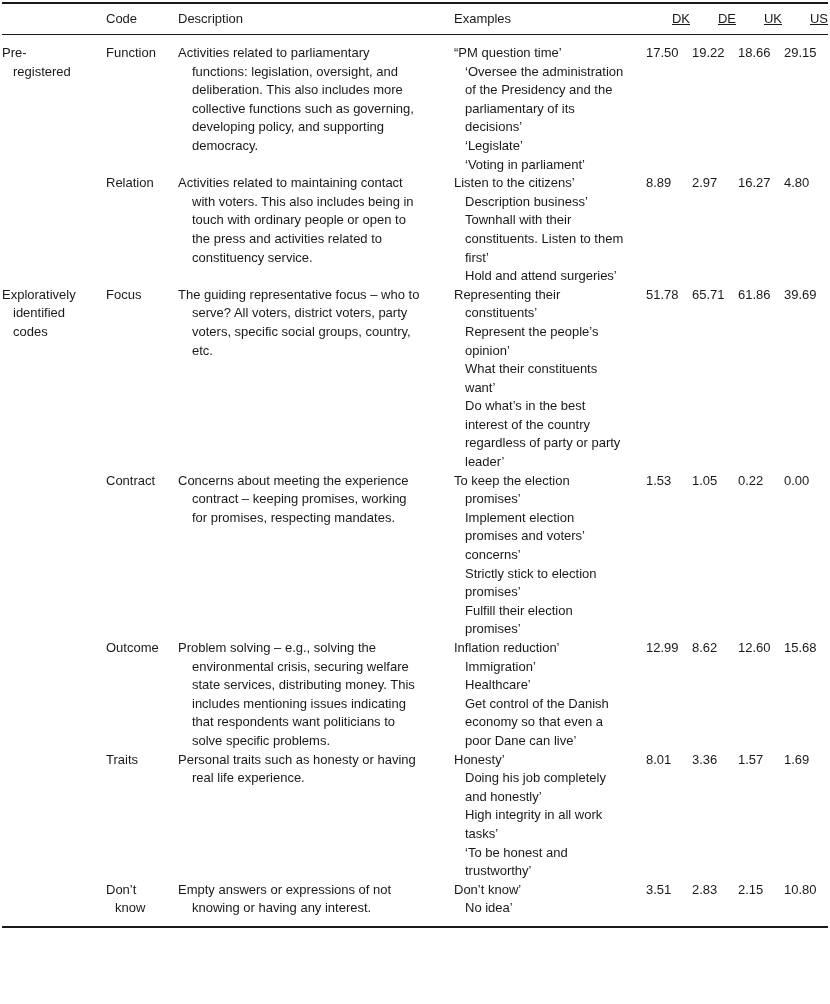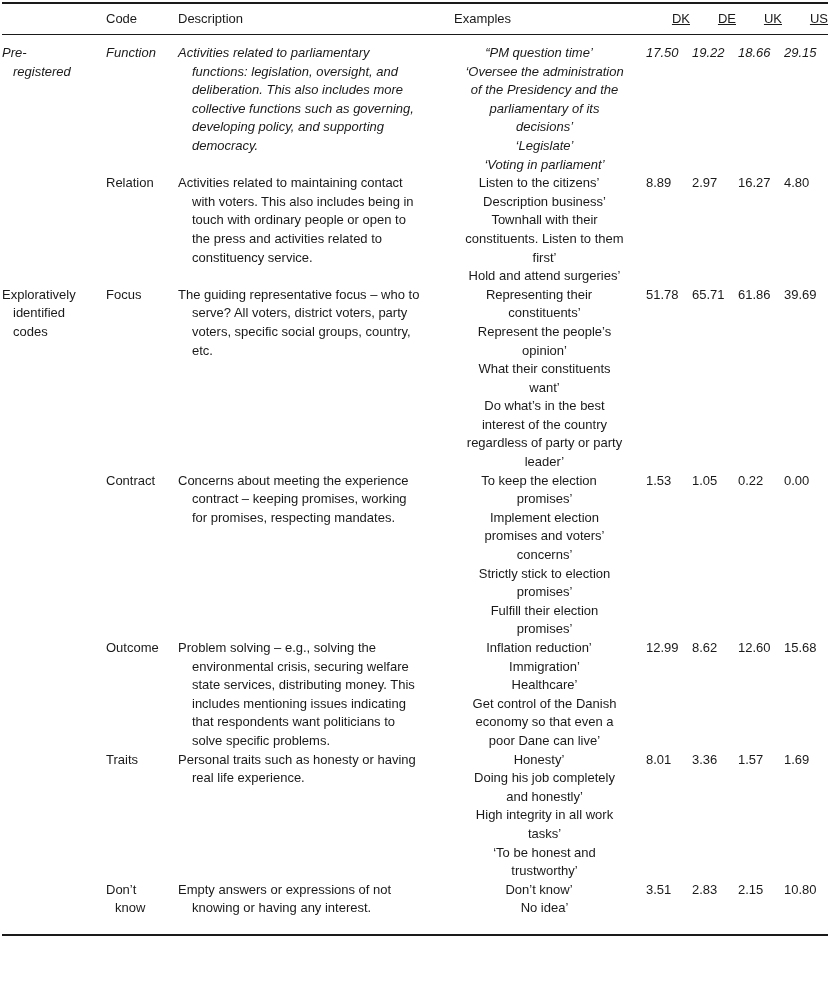--- a/index.html
+++ b/index.html
@@ -37,22 +37,22 @@
     border-bottom: 1px solid #1a1a1a;
     line-height: 15px;
   }
   thead th.num { text-align: right; text-decoration: underline; }
 
   tbody td {
     vertical-align: top;
     padding: 0;
     line-height: 18.6px;
   }
-  tbody tr:first-child td { padding-top: 9px; font-style: italic; }
-  tbody tr:last-child  td { padding-bottom: 16px; }
+  tbody tr:first-child td { padding-top: 9px; }
+  tbody tr:last-child  td { padding-bottom: 8px; }
 
   td.cat {
     padding-left: 11px;
     text-indent: -11px;
     padding-right: 8px;
     white-space: pre-line;
   }
   td.code {
     padding-left: 9px;
     text-indent: -9px;
@@ -60,21 +60,20 @@
     white-space: pre-line;
   }
   td.desc {
     padding-left: 14px;
     text-indent: -14px;
     padding-right: 31px;
   }
   td.ex { padding-right: 20px; }
   td.ex .exline {
     padding-left: 11px;
-    text-align: center;
   }
   td.ex .exline:first-child {
     text-indent: -11px;
   }
   td.num {
     text-align: left;
     padding-left: 2px;
   }
 </style>
 </head>

